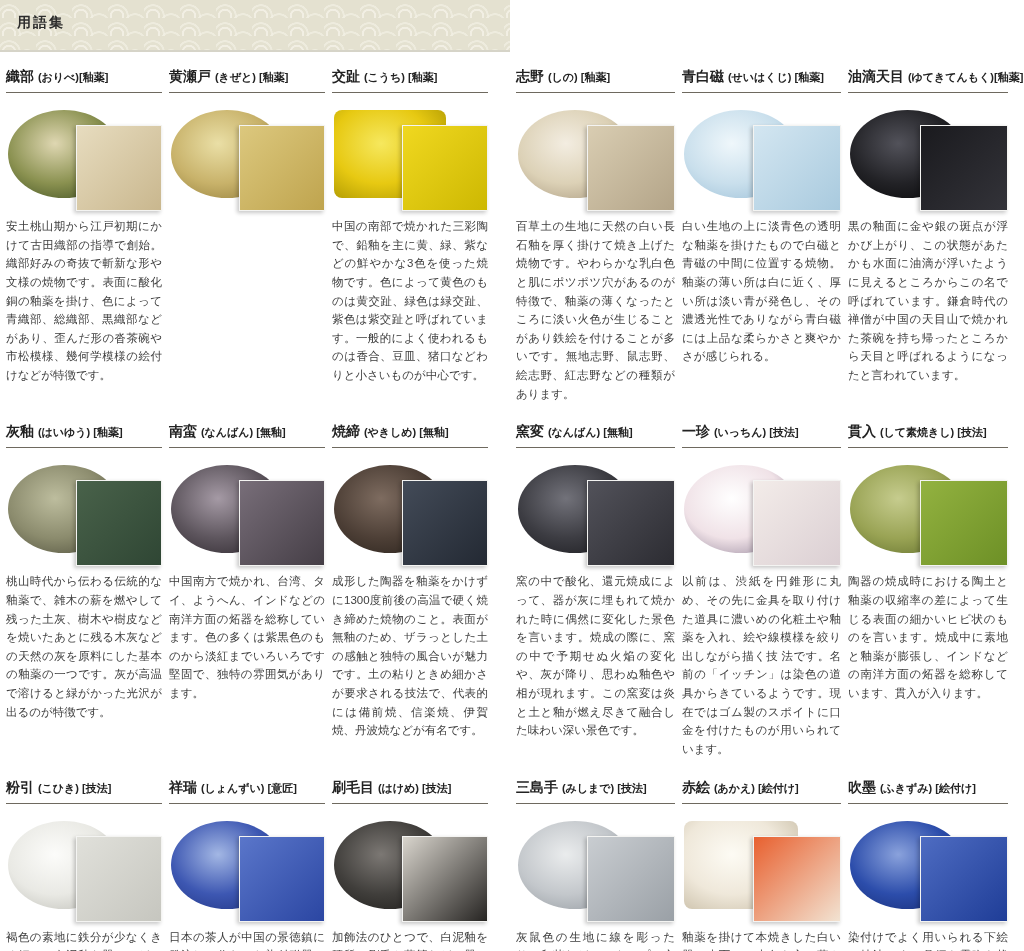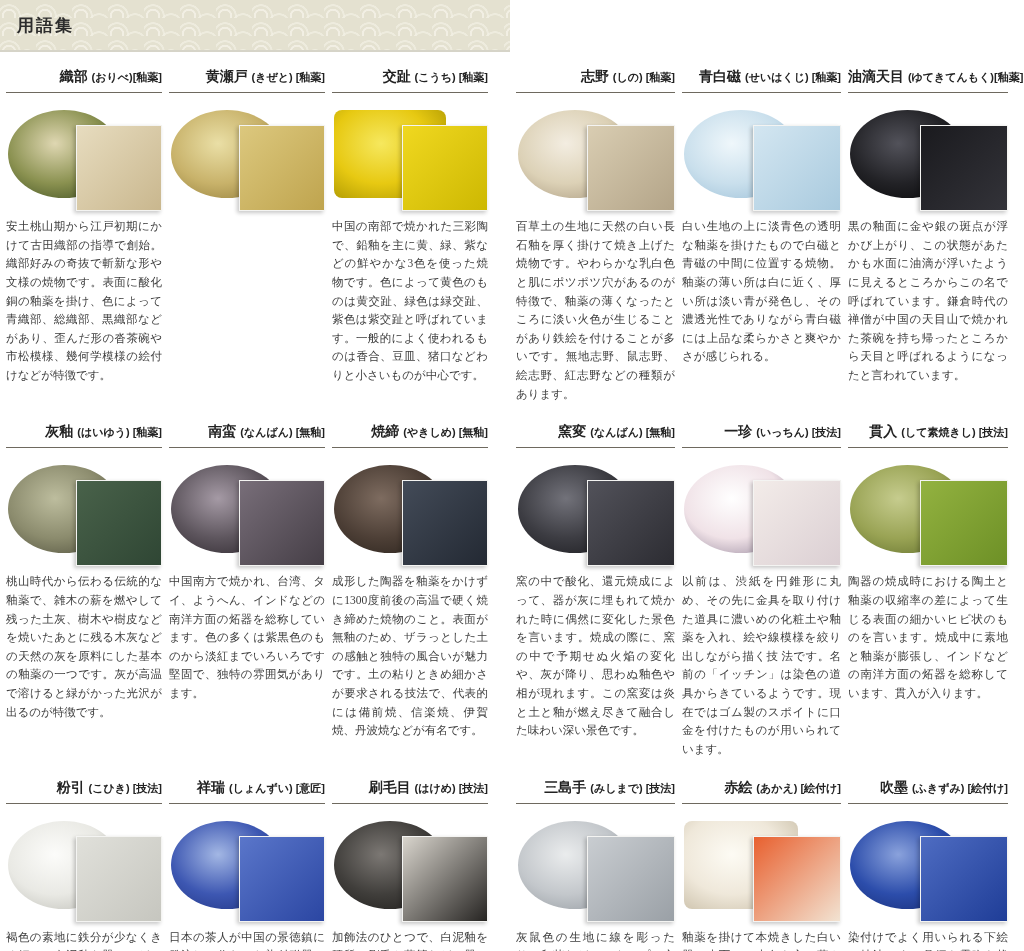--- a/index.html
+++ b/index.html
@@ -13,52 +13,51 @@
     background-color:#e4e1d0;
     background-image:
       radial-gradient(circle at 9px 16px, rgba(242,240,228,0) 5px, rgba(242,240,228,.95) 5.5px, rgba(242,240,228,.95) 7px, rgba(242,240,228,0) 7.5px, rgba(242,240,228,0) 9.5px, rgba(242,240,228,.7) 10px, rgba(242,240,228,.7) 11.5px, rgba(242,240,228,0) 12px),
       radial-gradient(circle at 27px 25px, rgba(242,240,228,0) 5px, rgba(242,240,228,.95) 5.5px, rgba(242,240,228,.95) 7px, rgba(242,240,228,0) 7.5px, rgba(242,240,228,0) 9.5px, rgba(242,240,228,.7) 10px, rgba(242,240,228,.7) 11.5px, rgba(242,240,228,0) 12px);
     background-size:36px 18px;
     border-bottom:2px solid #d6d4c8;
   }
   .banner h1{
     margin:0;padding:14px 0 0 17px;
     font-family:Liberation Serif, serif;
-    font-size:17px;font-weight:bold;color:#2c2c2c;letter-spacing:2px;
+    font-size:14px;font-weight:bold;color:#2c2c2c;letter-spacing:2px;
   }
   
   .grid{
     display:grid;
     grid-template-columns:156px 156px 156px 14px 159px 159px 160px;
     column-gap:7px;row-gap:18px;
     padding:14px 4px 0 6px;
   }
   .entry{grid-row:auto;}
   .entry:nth-child(6n+1){grid-column:1;}
   .entry:nth-child(6n+2){grid-column:2;}
   .entry:nth-child(6n+3){grid-column:3;}
   .entry:nth-child(6n+4){grid-column:5;}
   .entry:nth-child(6n+5){grid-column:6;}
   .entry:nth-child(6n+6){grid-column:7;}
   .etitle{
-    margin:2px 0 0 0;text-align:right;white-space:nowrap;
+    margin:2px 0 0 0;text-align:left;white-space:nowrap;
     font-size:14px;font-weight:bold;color:#222;
   }
   .etitle .meta{font-size:11px;font-weight:bold;color:#222;}
   .rule{border-bottom:1px solid #6e695f;margin-top:6px;width:100%;}
   .photo{position:relative;height:100px;margin:12px 0 8px 0;}
   .vessel{position:absolute;left:1%;top:5%;width:72%;height:88%;}
   .inset{
     position:absolute;right:0;top:20%;width:54%;height:84%;
     border:1px solid #f4f4f2;box-shadow:-2px 2px 4px rgba(0,0,0,.22);
   }
   .desc{
     margin:12px 0 0 0;font-size:11.5px;line-height:1.62;color:#3d3d3d;
     text-align:justify;
-    font-family:Liberation Serif, serif;
   }
 </style>
 </head>
 <body>
 
 <div class="banner">
   <h1>用語集</h1>
 </div>
 
 <div class="grid">

